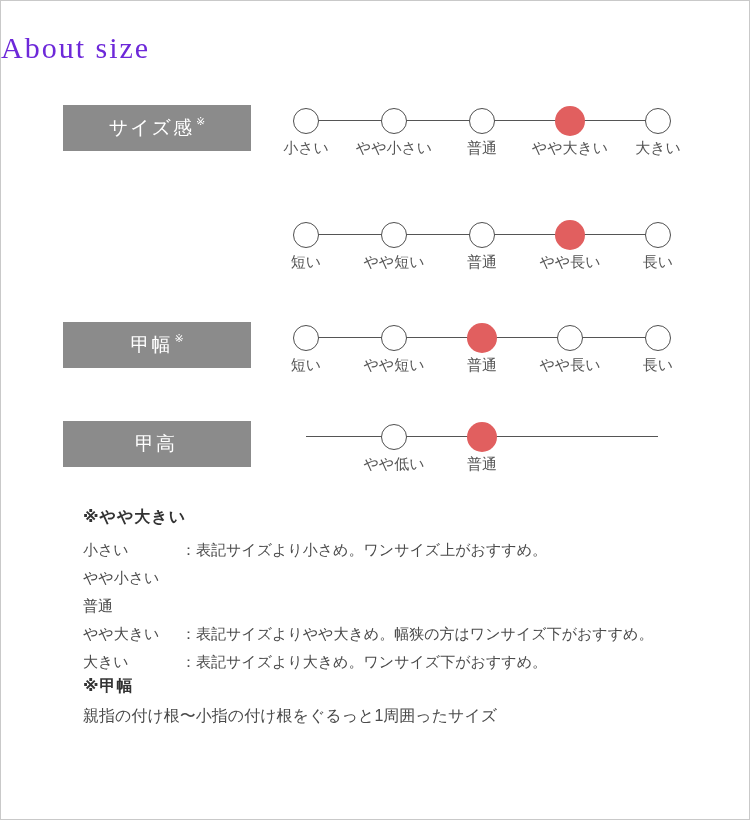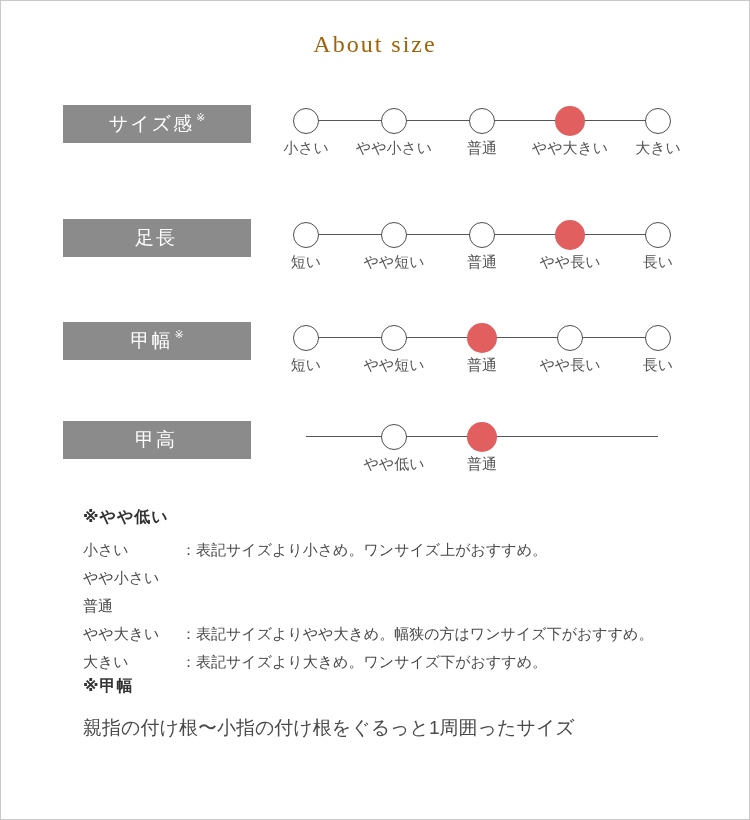--- a/index.html
+++ b/index.html
@@ -7,28 +7,27 @@
     position:relative;
     width:750px;height:820px;
     box-sizing:border-box;
     background:#fff;
     border:1px solid #c9c9c9;
     font-family:"Liberation Sans","DejaVu Sans",sans-serif;
     overflow:hidden;
   }
   .title{
     position:absolute;top:30px;left:0;width:100%;
-    text-align:center;
     font-family:"Liberation Serif","DejaVu Serif",serif;
-    font-size:24px;color:#a16207;letter-spacing:2px;
+    font-size:30px;color:#6d28d9;letter-spacing:2px;
   }
   .size-row{position:absolute;left:0;width:100%;height:72px;}
   .row-label-box{
     position:absolute;left:62px;top:0;
-    width:188px;height:38px;
+    width:188px;height:46px;
     background:var(--box-gray,#8b8b8b);
     color:#fff;
     display:flex;align-items:center;justify-content:center;
     font-size:19px;letter-spacing:2px;text-align:center;
   }
   .row-label-box sup{
     font-size:11px;letter-spacing:0;
     position:relative;top:-7px;margin-left:2px;
   }
   .scale{position:absolute;left:305px;top:2px;width:352px;height:62px;}
@@ -45,21 +44,21 @@
   }
   .dot.selected{width:30px;height:30px;background:var(--accent,#e15f5f);border:none;}
   .opt-label{margin-top:4px;font-size:15px;color:#555;white-space:nowrap;}
   .footnotes{position:absolute;left:82px;top:506px;width:620px;}
   .fn-heading{font-size:16px;font-weight:bold;color:#333;letter-spacing:1px;}
   .fn-list{margin-top:8px;}
   .fn-row{display:flex;font-size:15px;color:#4a4a4a;line-height:28px;}
   .fn-term{width:98px;flex-shrink:0;}
   .fn-desc{white-space:nowrap;}
   .fn-heading-2{}
-  .fn-body{margin-top:18px;font-size:19px;color:#4a4a4a;}
+  .fn-body{margin-top:9px;font-size:16px;color:#4a4a4a;}
 </style>
 </head>
 <body>
 
 <div class="page">
 
   <div class="title">About size</div>
 
   <div class="size-row" style="top:104px">
     <div class="row-label-box">
@@ -95,24 +94,20 @@
       <div class="point p4">
         <div class="dot-zone">
             <span class="dot"></span>
           </div>
         <span class="opt-label">大きい</span>
       </div>
     </div>
   </div>
 
   <div class="size-row" style="top:218px">
-    <div class="row-label-box">
-      <span>足長</span>
-        <sup></sup>
-    </div>
     <div class="scale">
       <div class="scale-line"></div>
       <div class="point p0">
         <div class="dot-zone">
             <span class="dot"></span>
           </div>
         <span class="opt-label">短い</span>
       </div>
       <div class="point p1">
         <div class="dot-zone">
@@ -197,21 +192,21 @@
       <div class="point p2">
         <div class="dot-zone">
             <span class="dot selected"></span>
           </div>
         <span class="opt-label">普通</span>
       </div>
     </div>
   </div>
 
   <div class="footnotes">
-    <div class="fn-heading">※やや低い</div>
+    <div class="fn-heading">※やや大きい</div>
     <div class="fn-list">
       <div class="fn-row">
         <span class="fn-term">小さい</span>
         <span class="fn-desc">：表記サイズより小さめ。ワンサイズ上がおすすめ。</span>
       </div>
       <div class="fn-row">
         <span class="fn-term">やや小さい</span>
       </div>
       <div class="fn-row">
         <span class="fn-term">普通</span>

